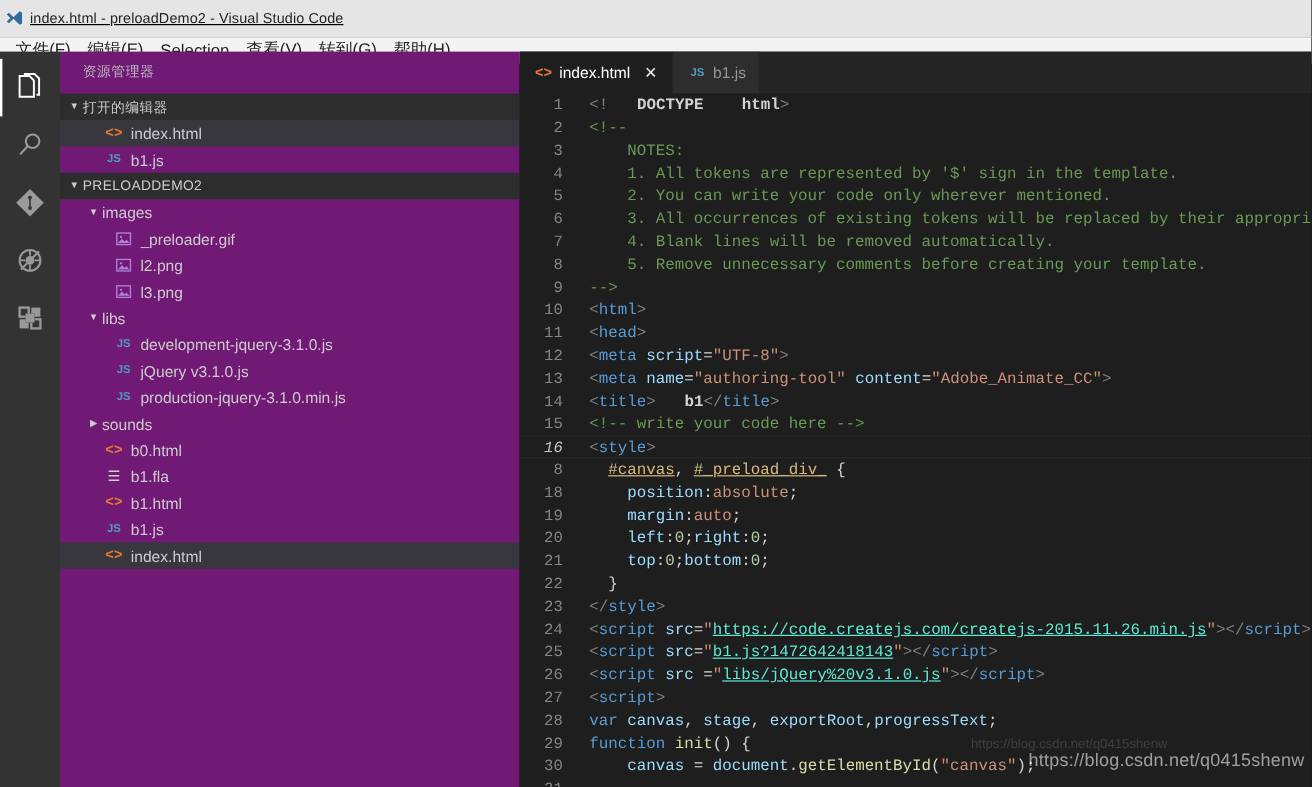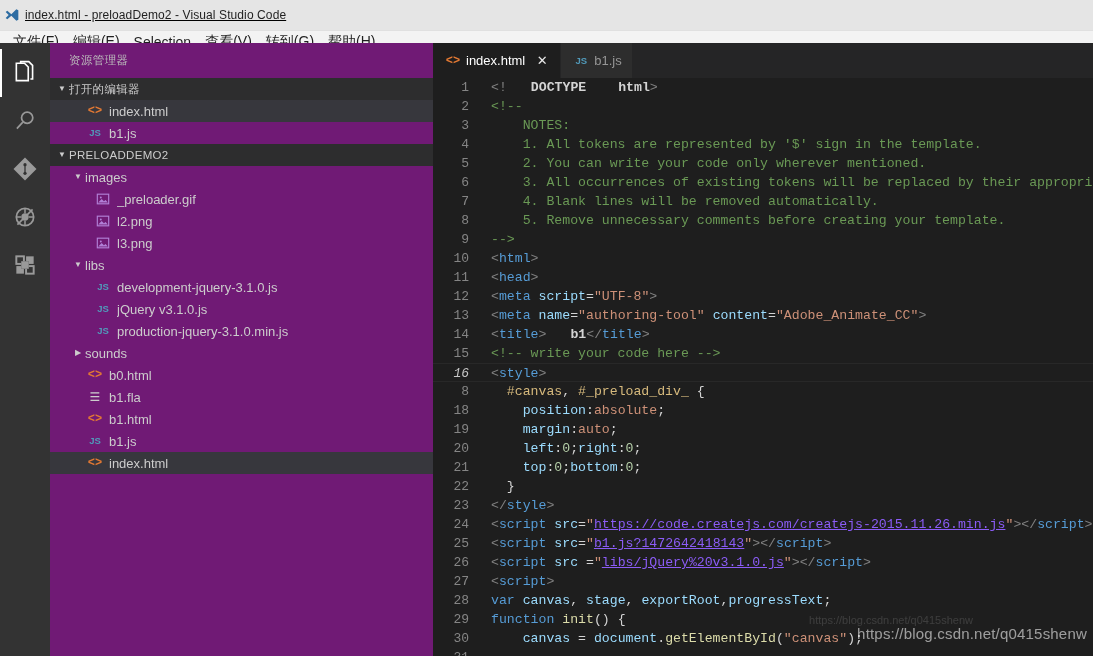--- a/index.html
+++ b/index.html
@@ -148,28 +148,28 @@
   .cur .gutter{color:#c6c6c6;font-style:italic;}
   .ctext{flex:1 1 auto;min-width:0;overflow:hidden;}
 
   
   .t-tag{color:#569cd6;}
   .t-bracket{color:#808080;}
   .t-attr{color:#9cdcfe;}
   .t-str{color:#ce9178;}
   .t-com{color:#6a9955;}
   .t-plain{color:#d4d4d4;}
-  .t-sel{color:#d7ba7d;}
+  .t-sel{color:#d7ba7d;text-decoration:underline;}
   .t-prop{color:#9cdcfe;}
   .t-val{color:#ce9178;}
   .t-num{color:#b5cea8;}
   .t-kw{color:#569cd6;}
   .t-fn{color:#dcdcaa;}
   .t-var{color:#9cdcfe;}
-  .t-link{color:#8b5cf6;text-decoration:underline;}
+  .t-link{color:#5eead4;text-decoration:underline;}
   .t-ttl{color:#d4d4d4;font-weight:bold;padding-left:24px;}
 
   
   .watermark{
     position:absolute;right:6px;bottom:14px;
     font-family:"Liberation Sans", sans-serif;
     font-size:15px;color:rgba(235,235,235,0.62);
     white-space:nowrap;pointer-events:none;
     letter-spacing:0.2px;
   }

